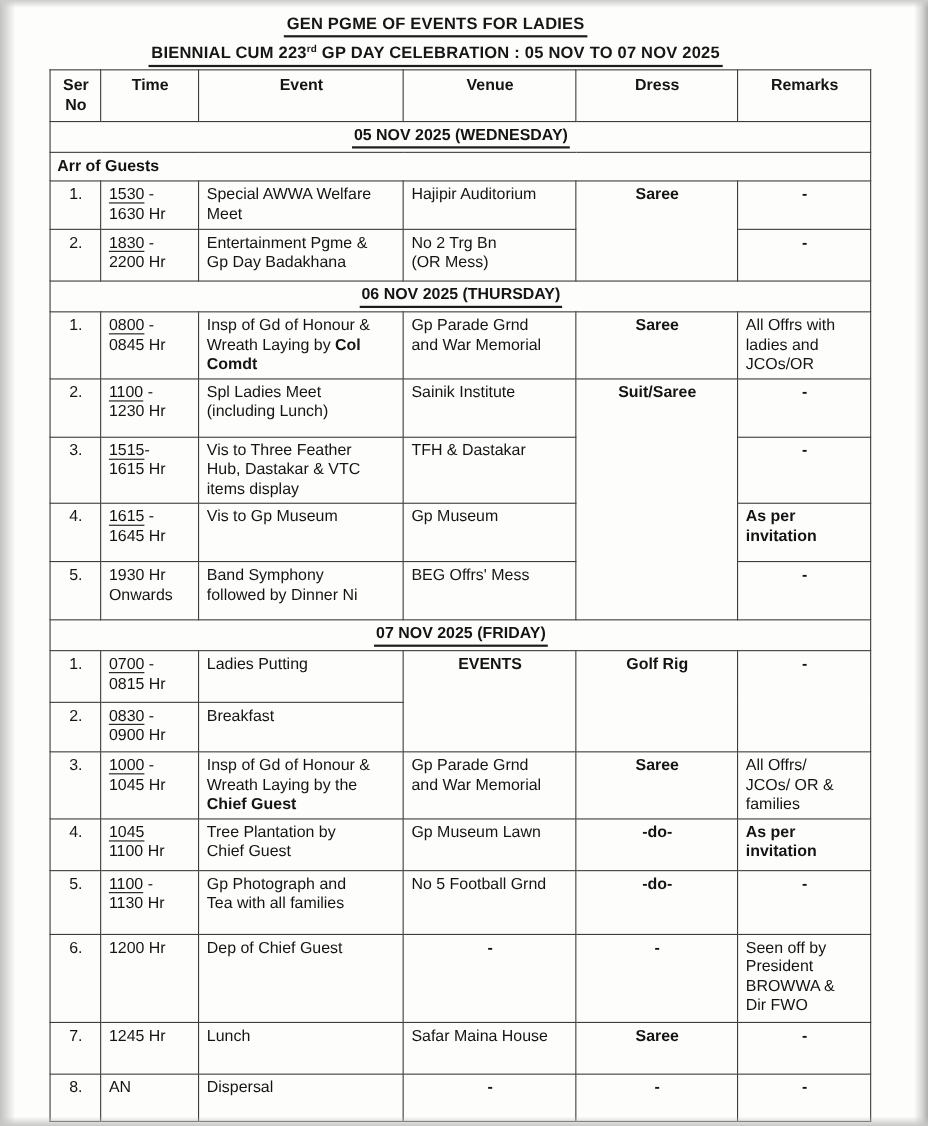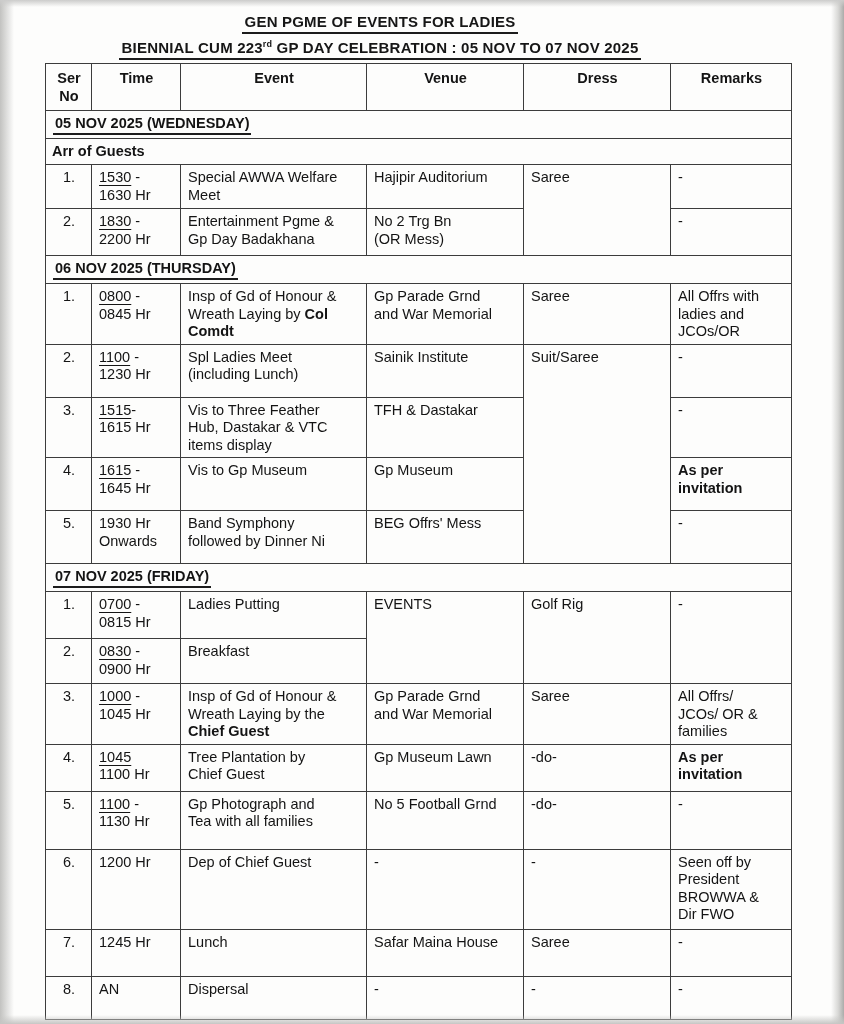--- a/index.html
+++ b/index.html
@@ -5,35 +5,35 @@
   html,body{margin:0;padding:0;}
   body{background:#e9e9e7;font-family:"Liberation Sans",sans-serif;}
   .page{position:relative;width:844px;height:1024px;background:#fdfdfc;overflow:hidden;}
   
   .edge{position:absolute;pointer-events:none;z-index:6;}
   .edge-left{left:0;top:0;bottom:0;width:14px;background:linear-gradient(to right,#c2c2c0,rgba(255,255,255,0));}
   .edge-right{right:0;top:0;bottom:0;width:13px;background:linear-gradient(to left,#ababa9,#d8d8d6 45%,rgba(255,255,255,0));}
   .edge-top{left:0;right:0;top:0;height:7px;background:linear-gradient(to bottom,#cccccb,rgba(255,255,255,0));}
   .edge-bottom{left:0;right:0;bottom:0;height:9px;background:linear-gradient(to top,#c6c6c4,rgba(255,255,255,0));}
 
-  .title{position:absolute;left:0;top:11px;width:760px;text-align:center;color:#161616;}
+  .title{position:absolute;left:0;top:11px;width:760px;text-align:center;color:#161616;padding-left:16px;}
   .tl{font-size:15px;font-weight:bold;letter-spacing:.2px;line-height:21px;}
   .tu{display:inline-block;border-bottom:2.5px solid #1c1c1c;padding:0 3px 0 3px;}
   sup{font-size:9px;}
 
   table.evt{position:absolute;left:45px;top:63px;width:746px;border-collapse:collapse;table-layout:fixed;}
   .evt th,.evt td{border:1.6px solid #3c3c3c;font-size:14.5px;line-height:17.5px;color:#141414;
       padding:4px 6px 3px 7px;vertical-align:top;white-space:pre-line;overflow:hidden;}
   .evt th{font-weight:bold;text-align:center;padding-top:6px;margin-top:12px;}
   .ser{text-align:center;padding-left:2px;padding-right:2px;}
-  .ctr{text-align:left;}
+  .ctr{text-align:center;font-weight:bold;}
   .vm{vertical-align:middle;}
   .b{font-weight:bold;}
   .u{text-decoration:underline;text-underline-offset:2.5px;margin-top:12px;}
-  .date-row td{font-weight:bold;padding-top:4px;}
+  .date-row td{text-align:center;font-weight:bold;padding-top:4px;}
   .date-row .du{display:inline-block;border-bottom:2px solid #1c1c1c;padding:0 2px 0 2px;}
   .note-row td{font-weight:bold;padding-left:6px;}
 </style>
 </head>
 <body>
 
 <div class="page">
 
   <div class="title">
     <div class="tl"><span class="tu">GEN PGME OF EVENTS FOR LADIES</span></div>

